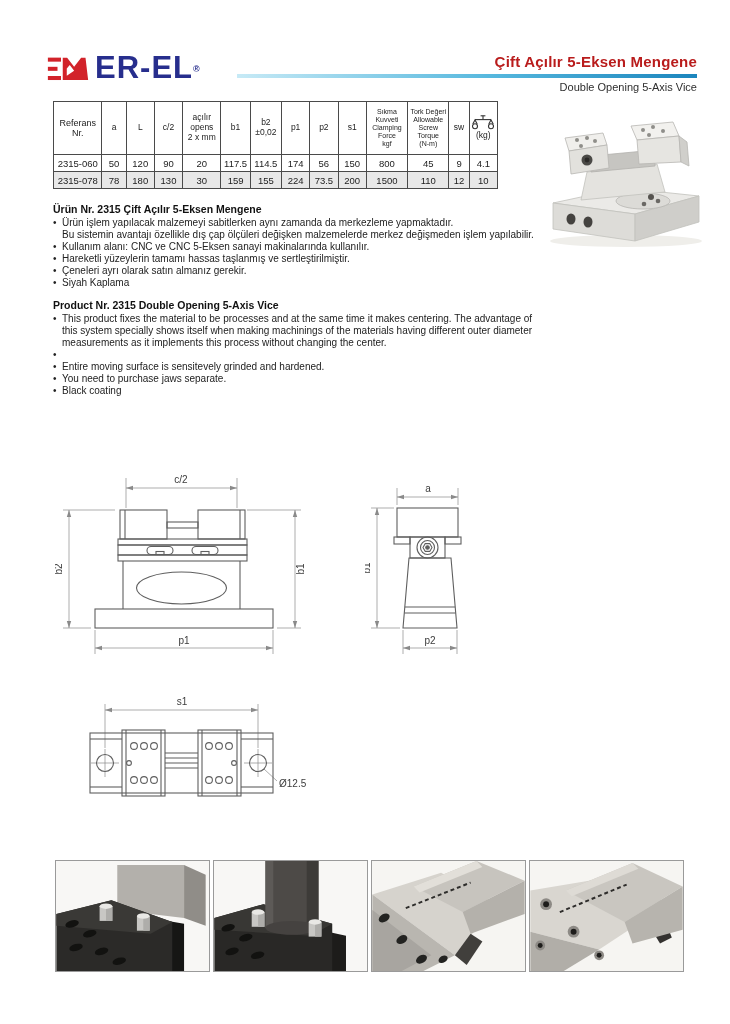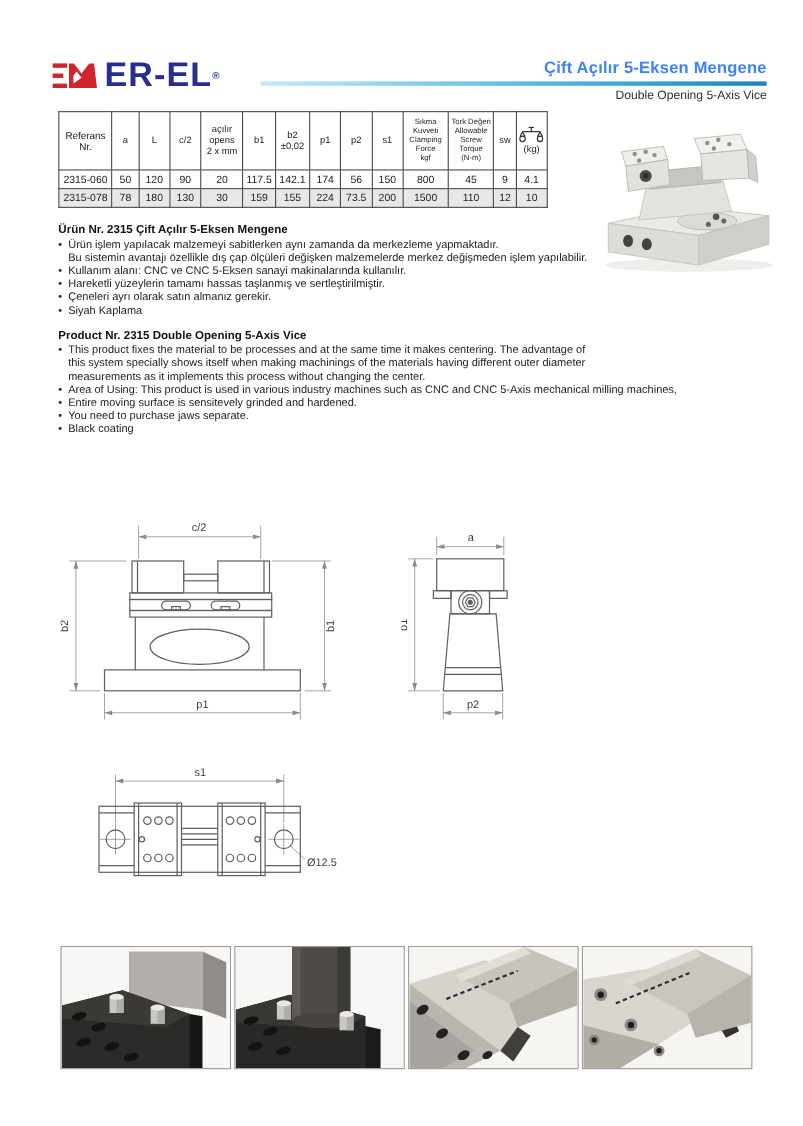--- a/index.html
+++ b/index.html
@@ -4,21 +4,21 @@
 <style>
   html,body{margin:0;padding:0;background:#fff;}
   .page{position:relative;width:730px;height:1024px;background:#fff;overflow:hidden;
         font-family:"Liberation Sans", sans-serif;color:#1c1c1c;}
 
   
   .logo{position:absolute;left:47px;top:52px;display:flex;align-items:flex-start;gap:6px;}
   .logo-text{font-size:31px;font-weight:bold;color:#272e8d;letter-spacing:1px;line-height:1;}
   .logo-reg{font-size:9px;color:#272e8d;vertical-align:super;font-weight:bold;}
   .title-block{position:absolute;top:53px;right:33px;width:460px;text-align:right;}
-  .title-primary{font-size:15px;font-weight:bold;color:#3b82f6;line-height:1.2;letter-spacing:0.2px;}
+  .title-primary{font-size:15px;font-weight:bold;color:#b91c1c;line-height:1.2;letter-spacing:0.2px;}
   .title-rule{height:4px;margin:3px 0 3px 0;background:linear-gradient(to right,#c7eaf6,#56b8de 55%,#1b85bd);}
   .title-secondary{font-size:11px;color:#2e2e2e;line-height:1.2;}
 
   
   .spec-table-wrap{position:absolute;left:53px;top:101px;}
   table.spec{border-collapse:collapse;table-layout:fixed;width:445px;border-radius:20px;}
   table.spec th,table.spec td{border:1px solid #4a4a4a;text-align:center;vertical-align:middle;padding:0;}
   table.spec th{height:52px;font-weight:normal;font-size:8.5px;line-height:1.15;}
   table.spec th:nth-child(11),table.spec th:nth-child(12){font-size:7px;}
   table.spec th:nth-child(1){font-size:9px;}
@@ -169,21 +169,21 @@
         </tr>
       </thead>
       <tbody>
         <tr>
           <td>2315-060</td>
           <td>50</td>
           <td>120</td>
           <td>90</td>
           <td>20</td>
           <td>117.5</td>
-          <td>142.1</td>
+          <td>114.5</td>
           <td>174</td>
           <td>56</td>
           <td>150</td>
           <td>800</td>
           <td>45</td>
           <td>9</td>
           <td>4.1</td>
         </tr>
         <tr>
           <td>2315-078</td>
@@ -270,21 +270,20 @@
     <h2 class="section-heading">Product Nr. 2315 Double Opening 5-Axis Vice</h2>
     <ul class="bullets">
       <li>
           <span class="bullet-marker">•</span>
           <span class="bullet-text">This product fixes the material to be processes and at the same time it makes centering. The advantage of
 this system specially shows itself when making machinings of the materials having different outer diameter
 measurements as it implements this process without changing the center.</span>
         </li>
       <li>
           <span class="bullet-marker">•</span>
-          <span class="bullet-text">Area of Using: This product is used in various industry machines such as CNC and CNC 5-Axis mechanical milling machines,</span>
         </li>
       <li>
           <span class="bullet-marker">•</span>
           <span class="bullet-text">Entire moving surface is sensitevely grinded and hardened.</span>
         </li>
       <li>
           <span class="bullet-marker">•</span>
           <span class="bullet-text">You need to purchase jaws separate.</span>
         </li>
       <li>

